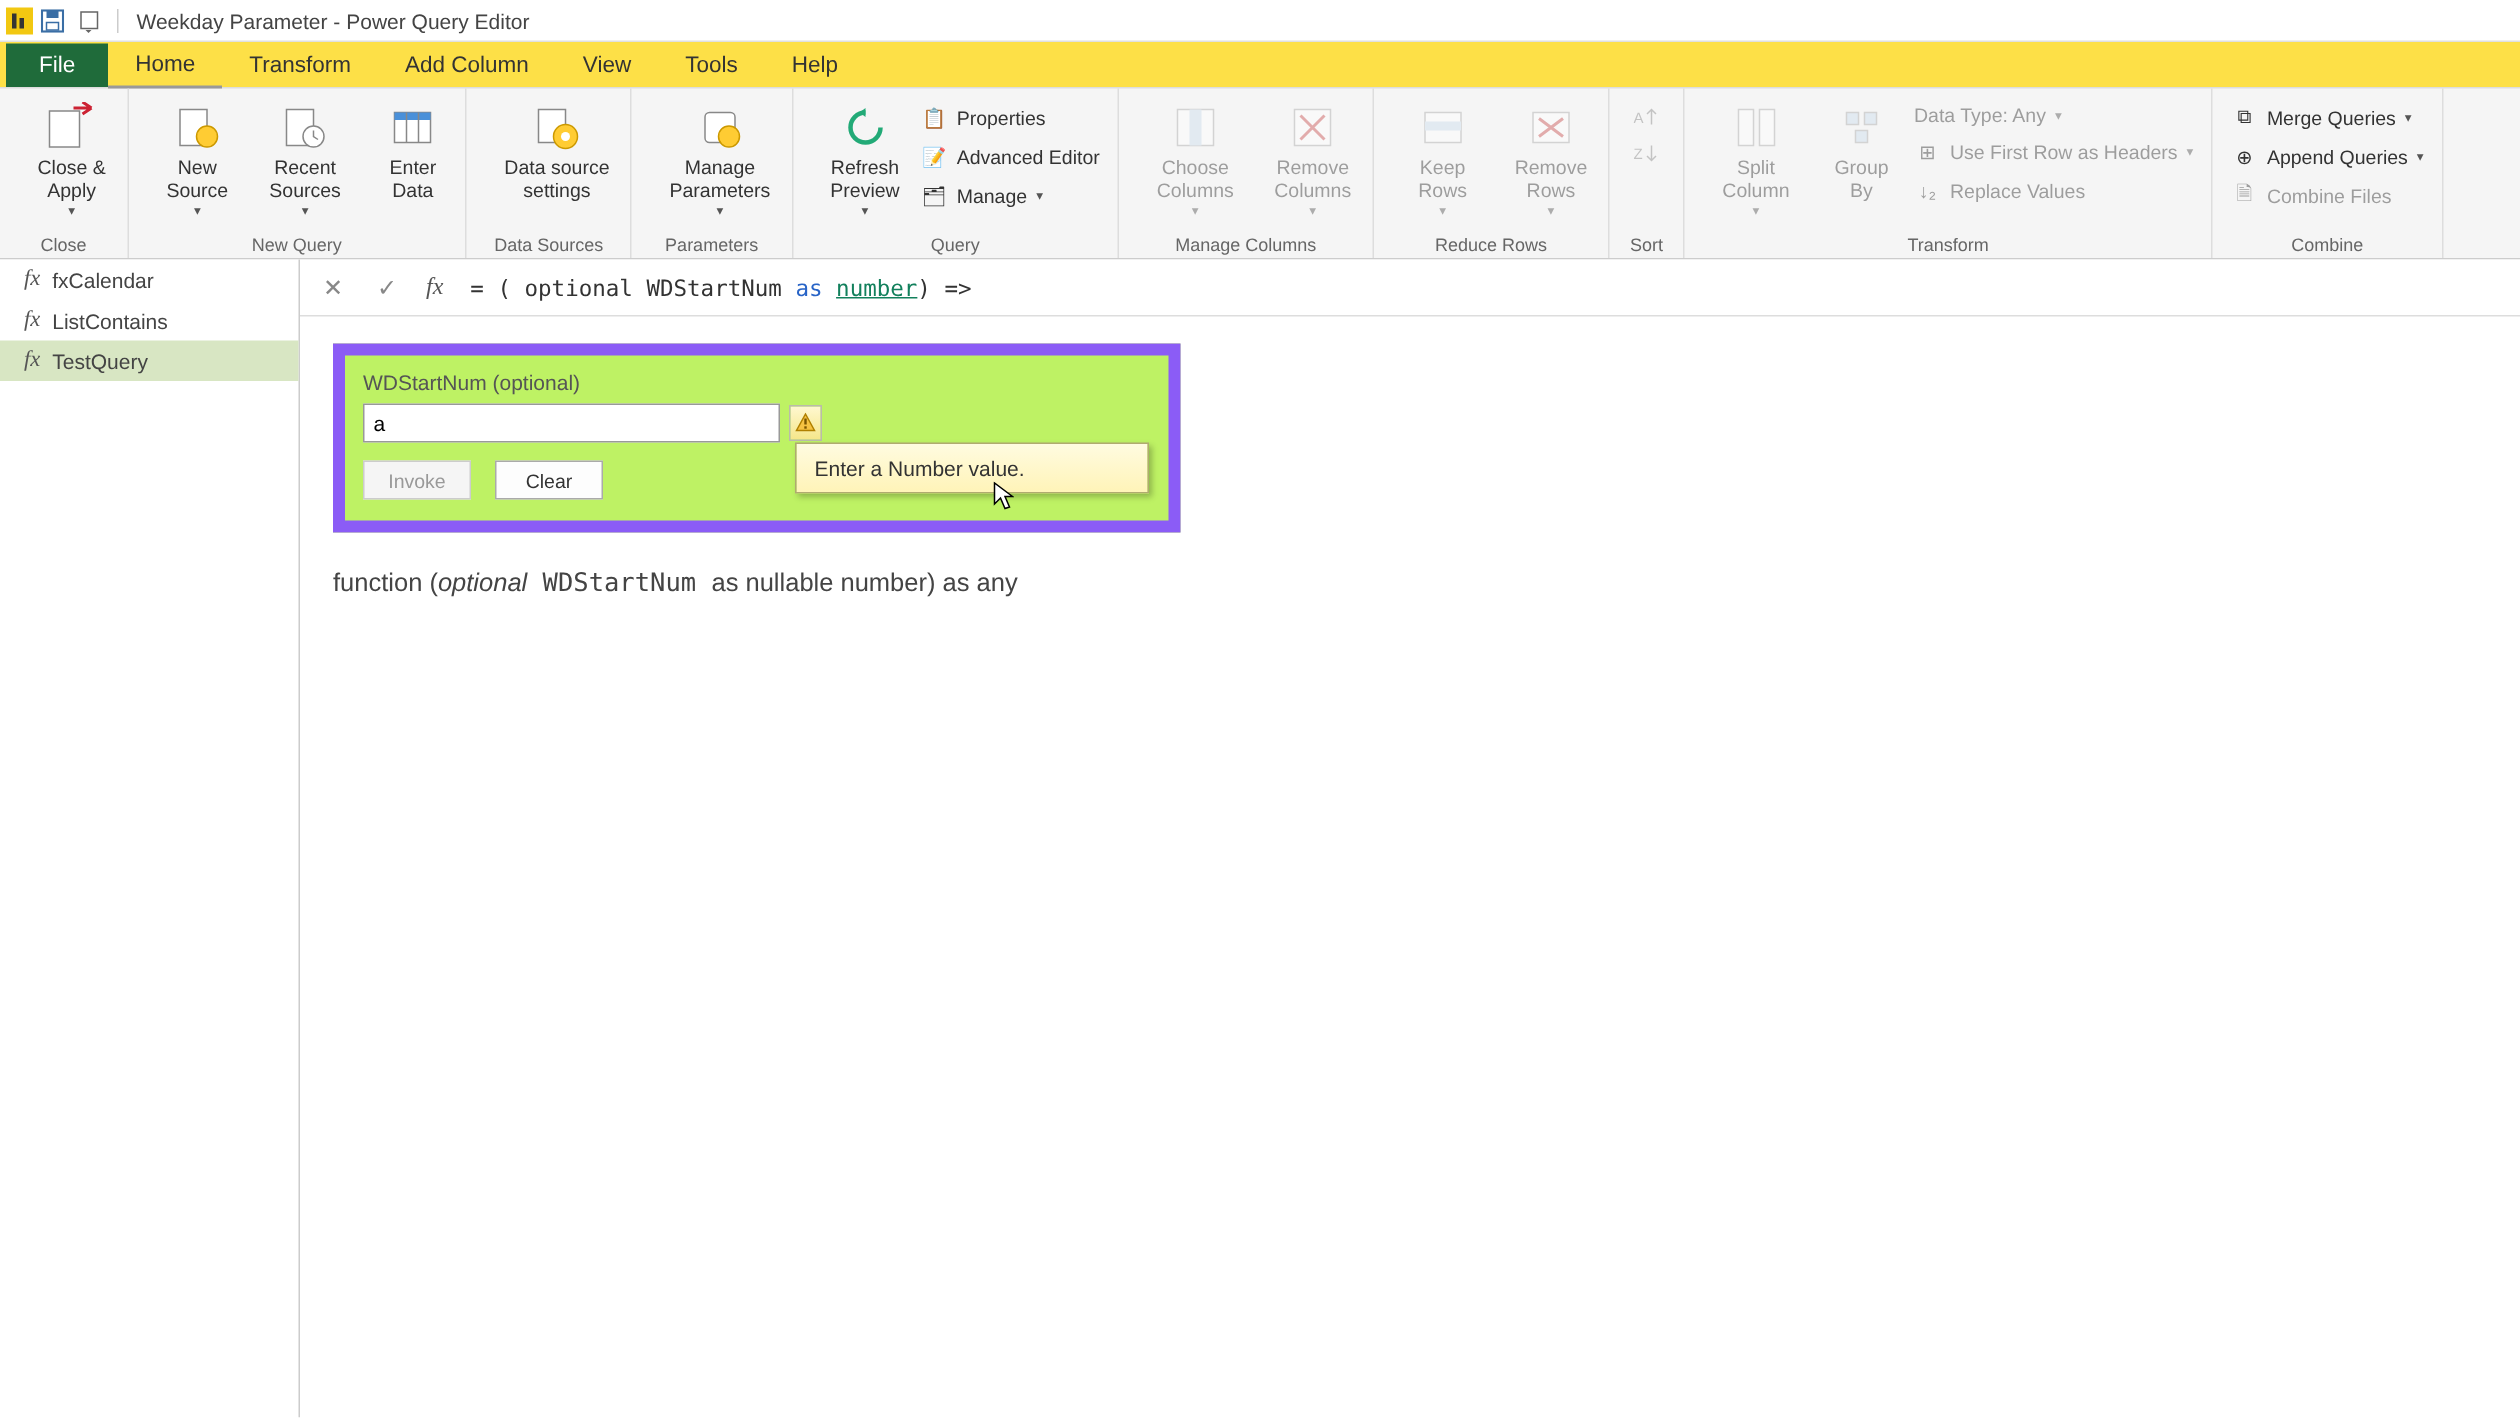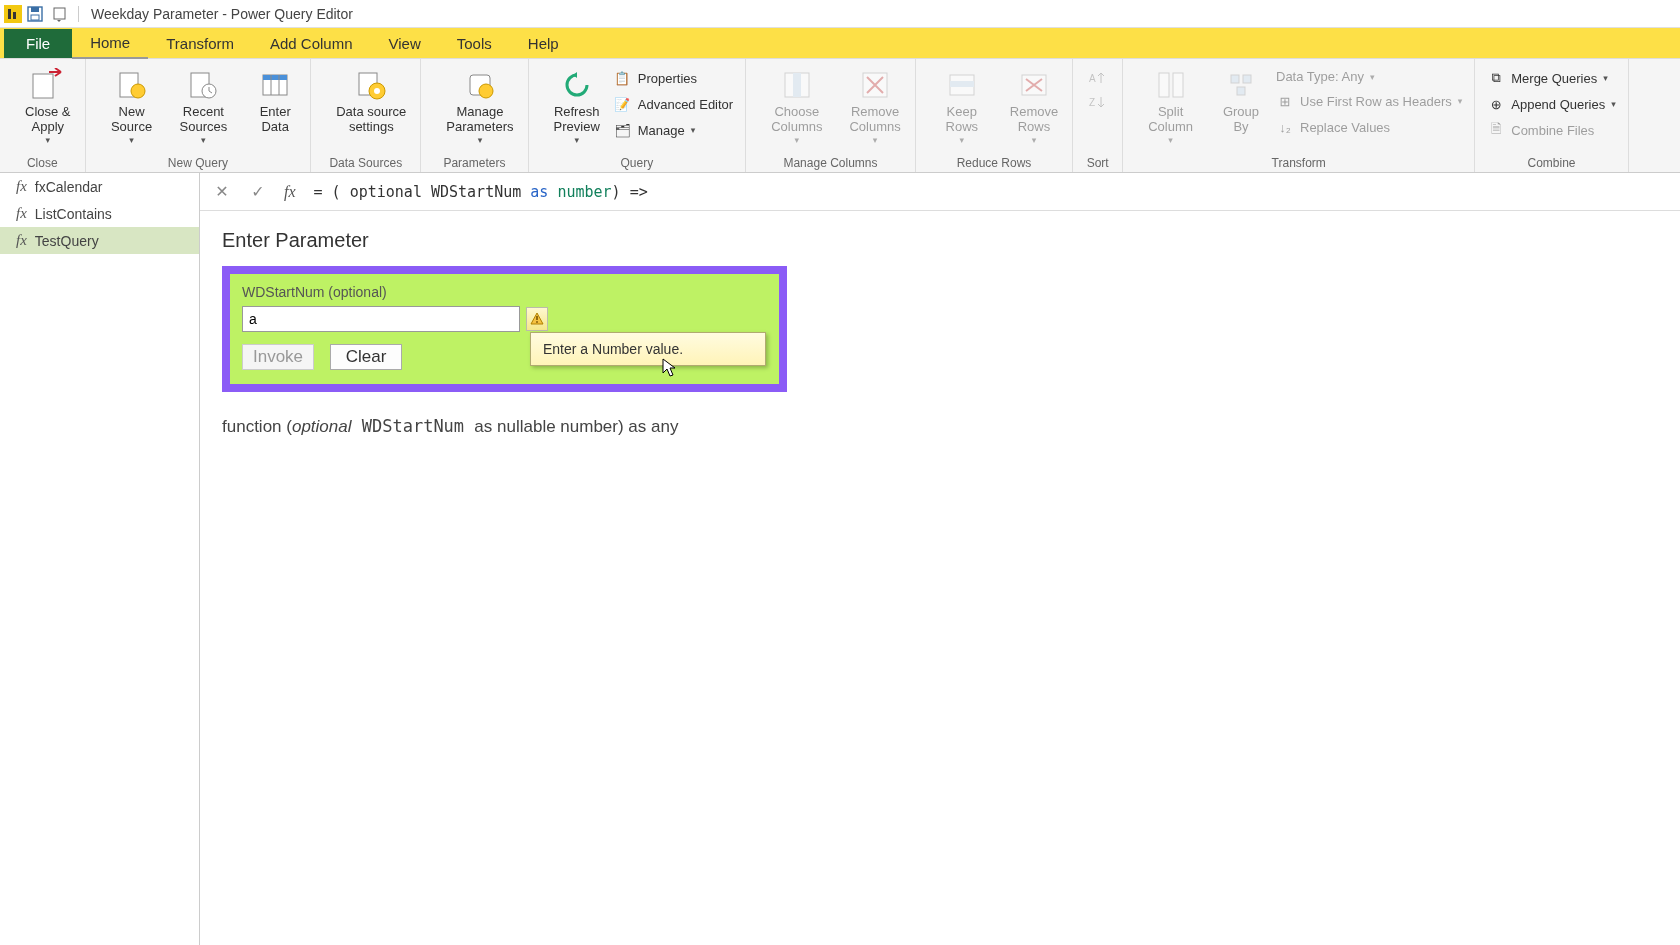--- a/index.html
+++ b/index.html
@@ -37,32 +37,32 @@
 .query-item { padding: 5px 10px 5px 16px; display: flex; align-items: center; gap: 8px; font-size: 14px; color: #444; cursor:pointer;}
 .query-item.selected { background: #d8e6c3; }
 .query-item .fx { font-style: italic; font-family: "Times New Roman", serif; color: #555; font-size:15px;}
 
 .main-area { flex: 1; padding: 0; background: #fff; }
 .formula-bar { height: 38px; border-bottom: 1px solid #ddd; display: flex; align-items: center; padding: 0 8px; gap: 8px; }
 .formula-bar .fb-btn { width: 28px; height: 28px; display: flex; align-items: center; justify-content: center; color: #888; cursor:pointer; font-size:16px;}
 .formula-bar .fx-label { font-style: italic; font-family: "Times New Roman", serif; font-size: 16px; color: #555; margin-left:4px;}
 .formula-bar .formula-text { flex: 1; font-family: Consolas, monospace; font-size: 15px; padding-left: 10px; color:#333;}
 .formula-text .kw-as { color: #2864c7; }
-.formula-text .kw-type { color: #12805c; }
+.formula-text .kw-type { color: #12805c; text-decoration: underline; }
 
 .content { padding: 18px 22px; }
 .content h2 { font-size: 20px; font-weight: normal; color: #333; margin-bottom: 14px; }
 .param-box { border: 8px solid #8b5cf6; padding: 10px 12px 14px 12px; width: 565px; position: relative; background:#bef264;}
 .param-label { font-size: 14px; color: #555; margin-bottom: 6px; }
 .param-row { display: flex; align-items: center; gap: 6px; margin-bottom: 12px; position:relative;}
 .param-input { width: 278px; height: 26px; border: 1px solid #999; padding: 2px 6px; font-size: 14px; }
 .warn-badge { width: 22px; height: 24px; border: 1px solid #bba; background: linear-gradient(#fff8d0,#f5e78a); display: flex; align-items: center; justify-content: center; font-size: 13px; }
 .tooltip { position: absolute; left: 288px; top: 26px; width: 236px; background: linear-gradient(#fffbe0, #fff4b8); border: 1px solid #b0aa70; padding: 8px 12px; font-size: 14px; color: #333; box-shadow: 2px 2px 4px rgba(0,0,0,0.25); z-index:5;}
 .btn-row { display: flex; gap: 16px; }
-.pq-btn { min-width: 72px; height: 26px; border: 1px solid #aaa; background: #fdfdfd; font-size: 17px; color: #333; cursor: pointer; }
+.pq-btn { min-width: 72px; height: 26px; border: 1px solid #aaa; background: #fdfdfd; font-size: 13px; color: #333; cursor: pointer; }
 .pq-btn.disabled { color: #999; background:#f5f5f5; border-color:#ccc;}
 .func-sig { margin-top: 24px; font-size: 17px; color: #444; }
 .func-sig .ital { font-style: italic; }
 .func-sig .mono { font-family: Consolas, monospace; }
 
 .cursor-arrow { position: absolute; width: 14px; height: 20px; pointer-events: none; z-index:10;}
 
 svg { display: block; }
 </style>
 </head>
@@ -394,21 +394,20 @@
     <div class="formula-bar">
       <div class="fb-btn">✕</div>
       <div class="fb-btn">✓</div>
       <div class="fx-label">fx</div>
       <div class="formula-text">
         <span>= ( optional WDStartNum </span><span class="kw-as">as</span> <span class="kw-type">number</span><span>) =&gt;</span>
       </div>
     </div>
 
     <div class="content">
-      <h2>Enter Parameter</h2>
       <div class="param-box">
         <div class="param-label">WDStartNum (optional)</div>
         <div class="param-row">
           <input class="param-input" type="text" value="a" style="">
           <div class="warn-badge">
             <svg width="14" height="14">
                 <path d="M7 1 L13 12 L1 12 Z" fill="#f5c242" stroke="#b08000"></path>
                 <rect x="6.2" y="4" width="1.6" height="4" fill="#7a5500"></rect>
                 <rect x="6.2" y="9.2" width="1.6" height="1.6" fill="#7a5500"></rect>
               </svg>

